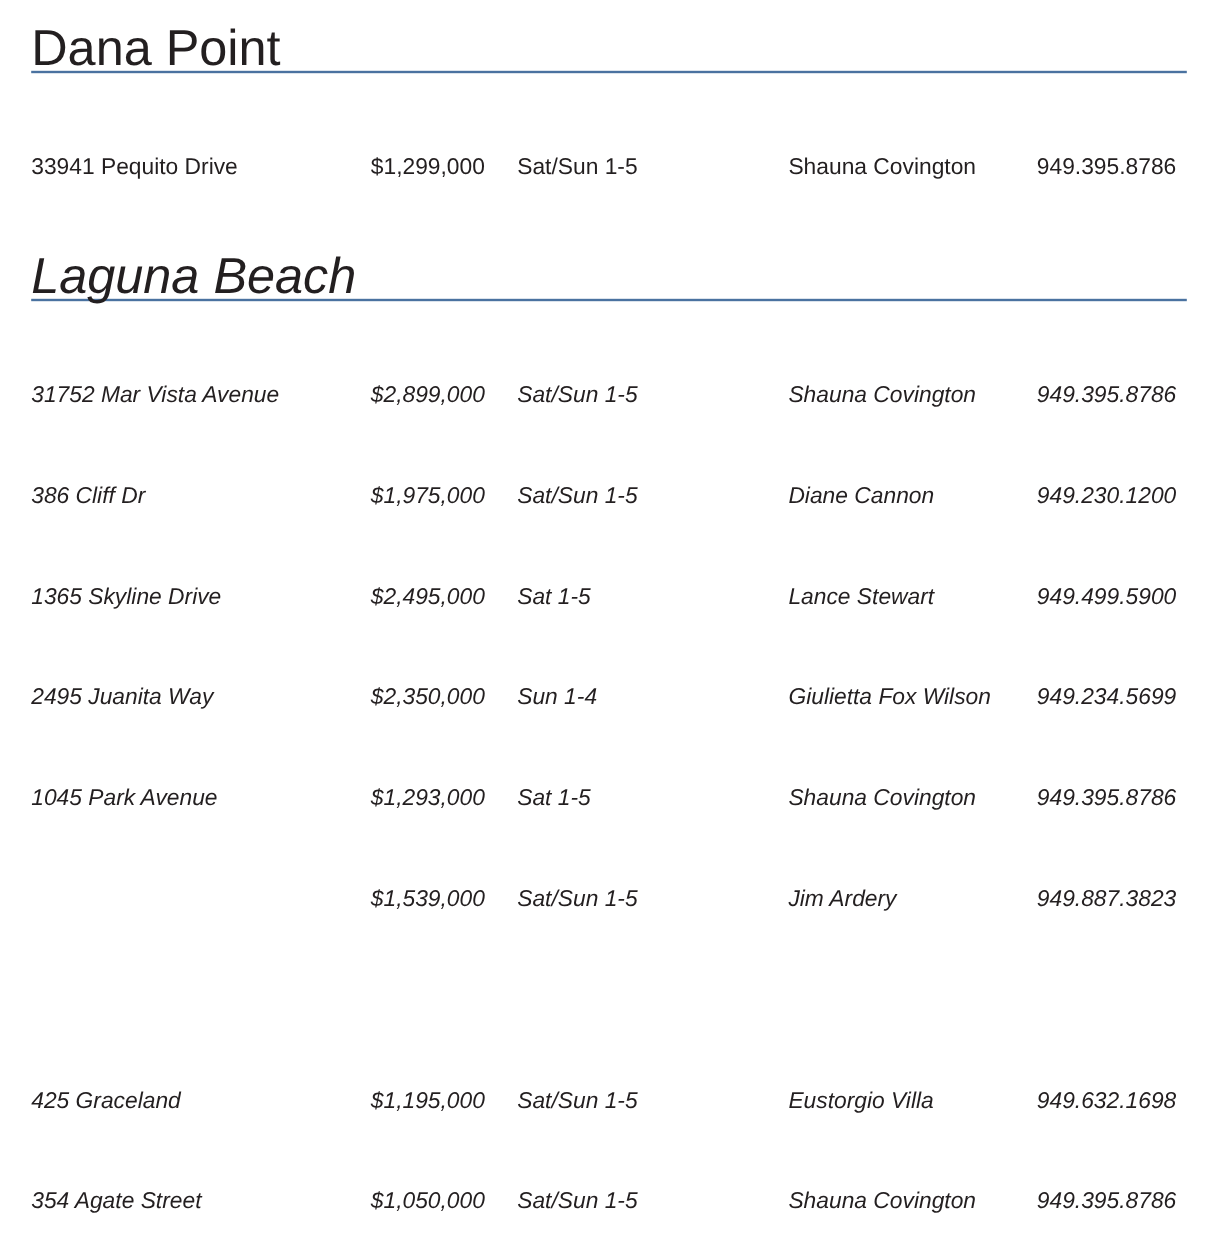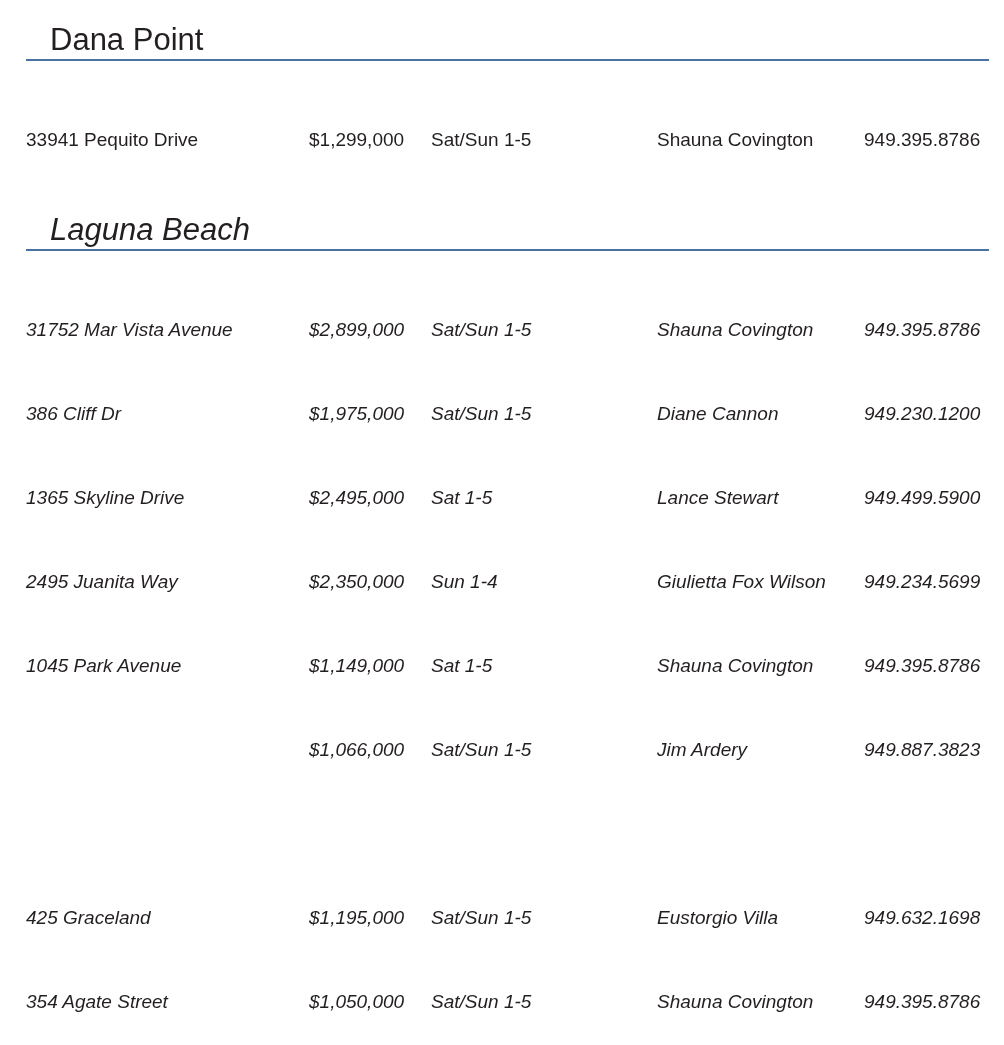--- a/index.html
+++ b/index.html
@@ -3,22 +3,22 @@
 <meta charset="utf-8">
 <style>
   html, body { margin: 0; padding: 0; background: #ffffff; }
   body {
     width: 1004px; height: 1045px; position: relative; overflow: hidden;
     font-family: "Liberation Sans", "DejaVu Sans", sans-serif;
     color: #231f20;
   }
   .section { position: absolute; left: 26px; width: 963px; }
   .section-title {
-    font-size: 31px; line-height: 36px; height: 36px;
-    color: #231f20; white-space: nowrap; margin-left: 24px;
+    font-size: 42px; line-height: 36px; height: 36px;
+    color: #231f20; white-space: nowrap;
   }
   .rule { height: 2px; background: #4a72a0; width: 963px; margin-top: 1px; }
   .row { position: absolute; left: 0; width: 963px; height: 24px; font-size: 19px; line-height: 24px; white-space: nowrap; }
   .row span { position: absolute; top: 0; }
   .c-addr { left: 0; }
   .c-price { left: 283px; }
   .c-time { left: 405px; }
   .c-agent { left: 631px; }
   .c-phone { left: 838px; }
   #sec-dana { top: 22px; }
@@ -66,27 +66,27 @@
   </div>
   <div class="row" style="top:358px">
     <span class="c-addr">2495 Juanita Way</span>
     <span class="c-price">$2,350,000</span>
     <span class="c-time">Sun 1-4</span>
     <span class="c-agent">Giulietta Fox Wilson</span>
     <span class="c-phone">949.234.5699</span>
   </div>
   <div class="row" style="top:442px">
     <span class="c-addr">1045 Park Avenue</span>
-    <span class="c-price">$1,149,000</span>
+    <span class="c-price">$1,293,000</span>
     <span class="c-time">Sat 1-5</span>
     <span class="c-agent">Shauna Covington</span>
     <span class="c-phone">949.395.8786</span>
   </div>
   <div class="row" style="top:526px">
-    <span class="c-price">$1,066,000</span>
+    <span class="c-price">$1,539,000</span>
     <span class="c-time">Sat/Sun 1-5</span>
     <span class="c-agent">Jim Ardery</span>
     <span class="c-phone">949.887.3823</span>
   </div>
   <div class="row" style="top:694px">
     <span class="c-addr">425 Graceland</span>
     <span class="c-price">$1,195,000</span>
     <span class="c-time">Sat/Sun 1-5</span>
     <span class="c-agent">Eustorgio Villa</span>
     <span class="c-phone">949.632.1698</span>

